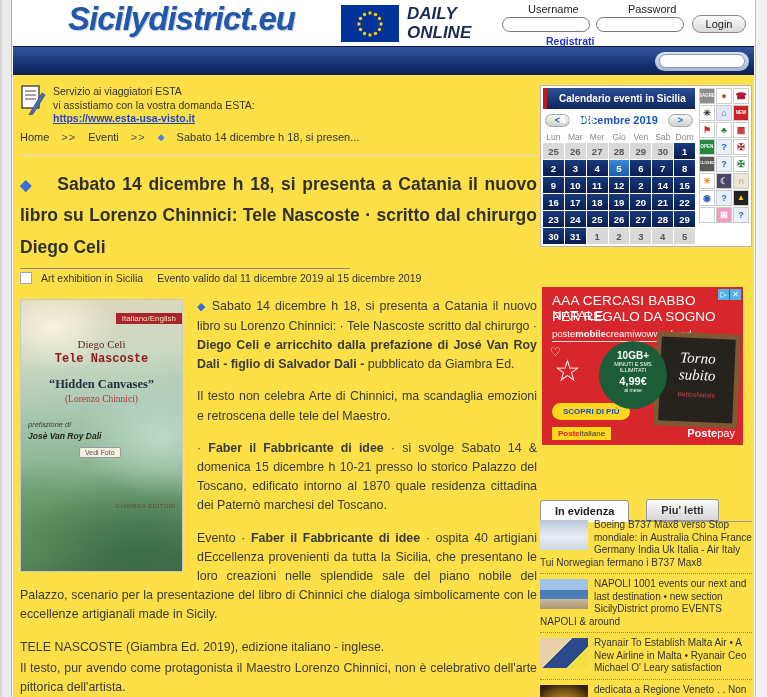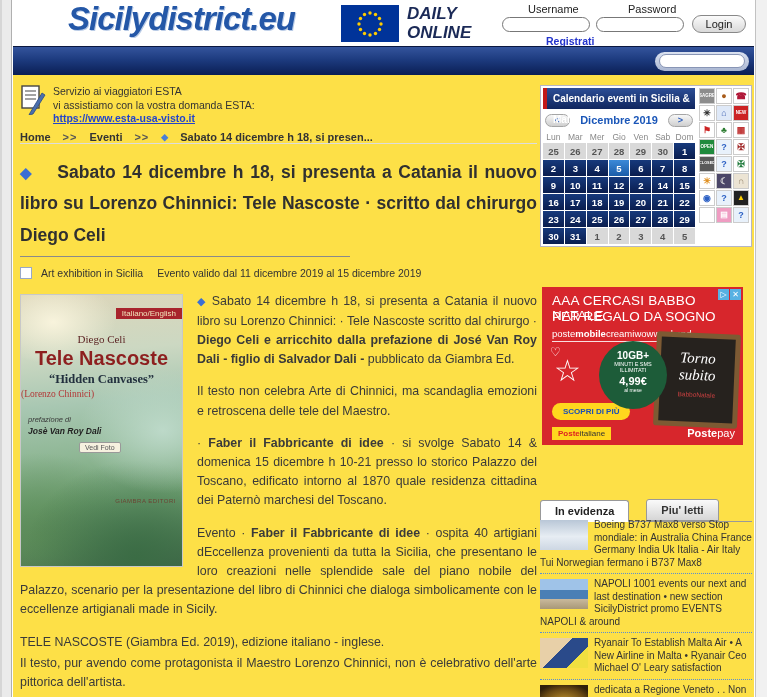--- a/index.html
+++ b/index.html
@@ -26,56 +26,56 @@
 .navbar{position:relative;height:29px;background:linear-gradient(180deg,#34549c 0%,#1d3b7f 45%,#0a1e54 100%);border-top:1px solid #0a1840;display:flex;align-items:center;padding:0 5px 0 13px;white-space:nowrap;overflow:hidden}
 .nav-item{color:#fff;font-size:12px;font-weight:bold;padding:0 7px;height:29px;line-height:29px;border-right:1px dashed rgba(185,200,235,.5);cursor:pointer}
 .nav-search{margin-left:auto;display:flex;align-items:center;background:linear-gradient(180deg,#dbe2f0,#a9b6d2);border-radius:10px;padding:2px 4px;height:19px;gap:2px}
 .search-input{width:86px;height:14px;border:1px solid #8895b5;border-radius:7px;font-size:10px;padding:0 5px}
 
 
 .content{position:relative;width:741px;height:622px}
 .left-col{position:absolute;left:7px;top:10px;width:517px}
 .esta{display:flex;gap:7px;font-size:10.5px;color:#333;line-height:1.3}
 .esta-link{color:#2244cc;font-weight:bold;text-decoration:underline;cursor:pointer}
-.breadcrumb{margin-top:5px;font-size:11px;font-weight:bold;color:#333;display:flex;gap:12px;align-items:center;border-bottom:1px solid #ddd;padding-bottom:0}
+.breadcrumb{margin-top:5px;font-size:11px;font-weight:normal;color:#333;display:flex;gap:12px;align-items:center;border-bottom:1px solid #ddd;padding-bottom:12px}
 .crumb{cursor:pointer}
 .crumb-sep{color:#555;letter-spacing:1px}
 .crumb-bullet{color:#4a7fd6;font-size:9px}
 .page-title{margin-top:13px;font-size:17.5px;font-weight:bold;color:#303030;line-height:1.8;text-align:justify}
 .title-bullet{color:#3b6fd4;font-size:15px;margin-right:24px}
 .title-rule{width:330px;border-top:1px solid #8a8a8a;margin-top:5px}
-.meta-row{display:flex;align-items:center;margin-top:10px;font-size:10.5px;color:#333}
+.meta-row{display:flex;align-items:center;margin-top:3px;font-size:10.5px;color:#333}
 .meta-check{width:12px;height:12px;border:1px solid #98a8c8;background:#fff;margin-right:9px}
 .meta-validity{margin-left:14px}
 .article{margin-top:13px}
 .cover{float:left;width:163px;height:273px;margin:2px 14px 6px 0;border:1px solid #c8c8c8;position:relative;overflow:hidden;background:
  radial-gradient(90px 60px at 20% 10%, rgba(250,245,222,.95), rgba(250,245,222,0) 70%),
  radial-gradient(120px 90px at 88% 50%, rgba(195,222,208,.85), rgba(195,222,208,0) 70%),
  radial-gradient(150px 130px at 72% 97%, rgba(58,108,68,.95), rgba(58,108,68,0) 75%),
  radial-gradient(130px 120px at 12% 90%, rgba(92,140,88,.9), rgba(92,140,88,0) 72%),
  linear-gradient(175deg,#ddd6ba 0%,#ccd8c2 22%,#a8c7b2 40%,#8fb795 58%,#6fa072 75%,#527e58 90%,#41634a 100%);cursor:pointer}
 .cov-banner{position:absolute;top:13px;right:0;background:#a8242c;color:#f2e3bb;font-size:8px;padding:1px 6px}
 .cov-author{position:absolute;top:38px;width:100%;text-align:center;font-family:"Liberation Serif",serif;font-size:11px;color:#5c2424}
-.cov-title{position:absolute;top:52px;width:100%;text-align:center;font-family:Liberation Sans, sans-serif;font-size:20px;font-weight:bold;color:#8d1f1f}
+.cov-title{position:absolute;top:52px;width:100%;text-align:center;font-family:Liberation Mono, monospace;font-size:12px;font-weight:bold;color:#8d1f1f}
 .cov-sub{position:absolute;top:77px;width:100%;text-align:center;font-family:"Liberation Serif",serif;font-size:12.5px;font-weight:bold;color:#22303e}
-.cov-subject{position:absolute;top:94px;width:100%;text-align:left;font-family:"Liberation Serif",serif;font-size:9.5px;color:#b23636}
+.cov-subject{position:absolute;top:94px;width:100%;text-align:center;font-family:"Liberation Serif",serif;font-size:9.5px;color:#b23636}
 .cov-pref{position:absolute;top:120px;left:7px;font-size:7.5px;font-style:italic;color:#3a3a3a;line-height:1.35}
 .cov-pref b{font-size:8.5px;color:#222}
 .cov-photo-btn{position:absolute;top:147px;left:58px;background:#f6f1df;border:1px solid #999;border-radius:2px;font-size:7px;color:#555;padding:1px 5px;cursor:pointer}
 .cov-pub{position:absolute;top:203px;right:6px;font-size:6px;color:#6b4434;letter-spacing:.5px;text-transform:uppercase}
 .art-p{font-size:12.4px;line-height:1.55;color:#3a3a3a;text-align:justify;margin:0 0 13px}
 .art-p.tight{margin-bottom:2px}
 .seg-bold{font-weight:bold}
 .seg-diamond{color:#3b6fd4;font-size:11px}
 
 
 .sidebar{position:absolute;left:527px;top:10px;width:212px}
 .cal-box{border:1px solid #b5b5c5;padding:2px;overflow:hidden;background:#fff}
 .cal-left{float:left;width:152px}
-.cal-header{position:relative;height:21px;line-height:21px;background:linear-gradient(180deg,#2c4e96,#10265e);color:#fff;font-size:10px;font-weight:bold;padding-left:10px}
+.cal-header{position:relative;height:21px;line-height:21px;background:linear-gradient(180deg,#2c4e96,#10265e);color:#fff;font-size:10px;font-weight:bold;padding-left:16px}
 .cal-accent{position:absolute;left:0;top:0;width:4px;height:100%;background:#c11818}
 .cal-nav{display:flex;align-items:center;justify-content:space-between;height:22px;padding:0 2px}
 .cal-nav-btn{width:25px;height:13px;border:1px solid #a5a5a5;border-radius:7px;background:linear-gradient(180deg,#f7f7f7,#cfcfcf);color:#2b5cb8;font-size:9px;font-weight:bold;text-align:center;line-height:11px;cursor:pointer}
 .cal-month{color:#1a56b8;font-size:11px;font-weight:bold}
 .cal-grid{display:grid;grid-template-columns:repeat(7,1fr);gap:1px}
 .cal-dayhead{font-size:8.5px;color:#888;text-align:center;height:12px;line-height:12px}
 .cal-cell{height:16px;font-size:9.5px;font-weight:bold;display:flex;align-items:center;justify-content:center;cursor:pointer}
 .cal-cell.i{background:linear-gradient(180deg,#16397c,#0a1d4e);color:#fff}
 .cal-cell.t{background:linear-gradient(180deg,#3c8ad8,#1b5ca8);color:#fff}
 .cal-cell.o{background:#d9d9d9;color:#555}

